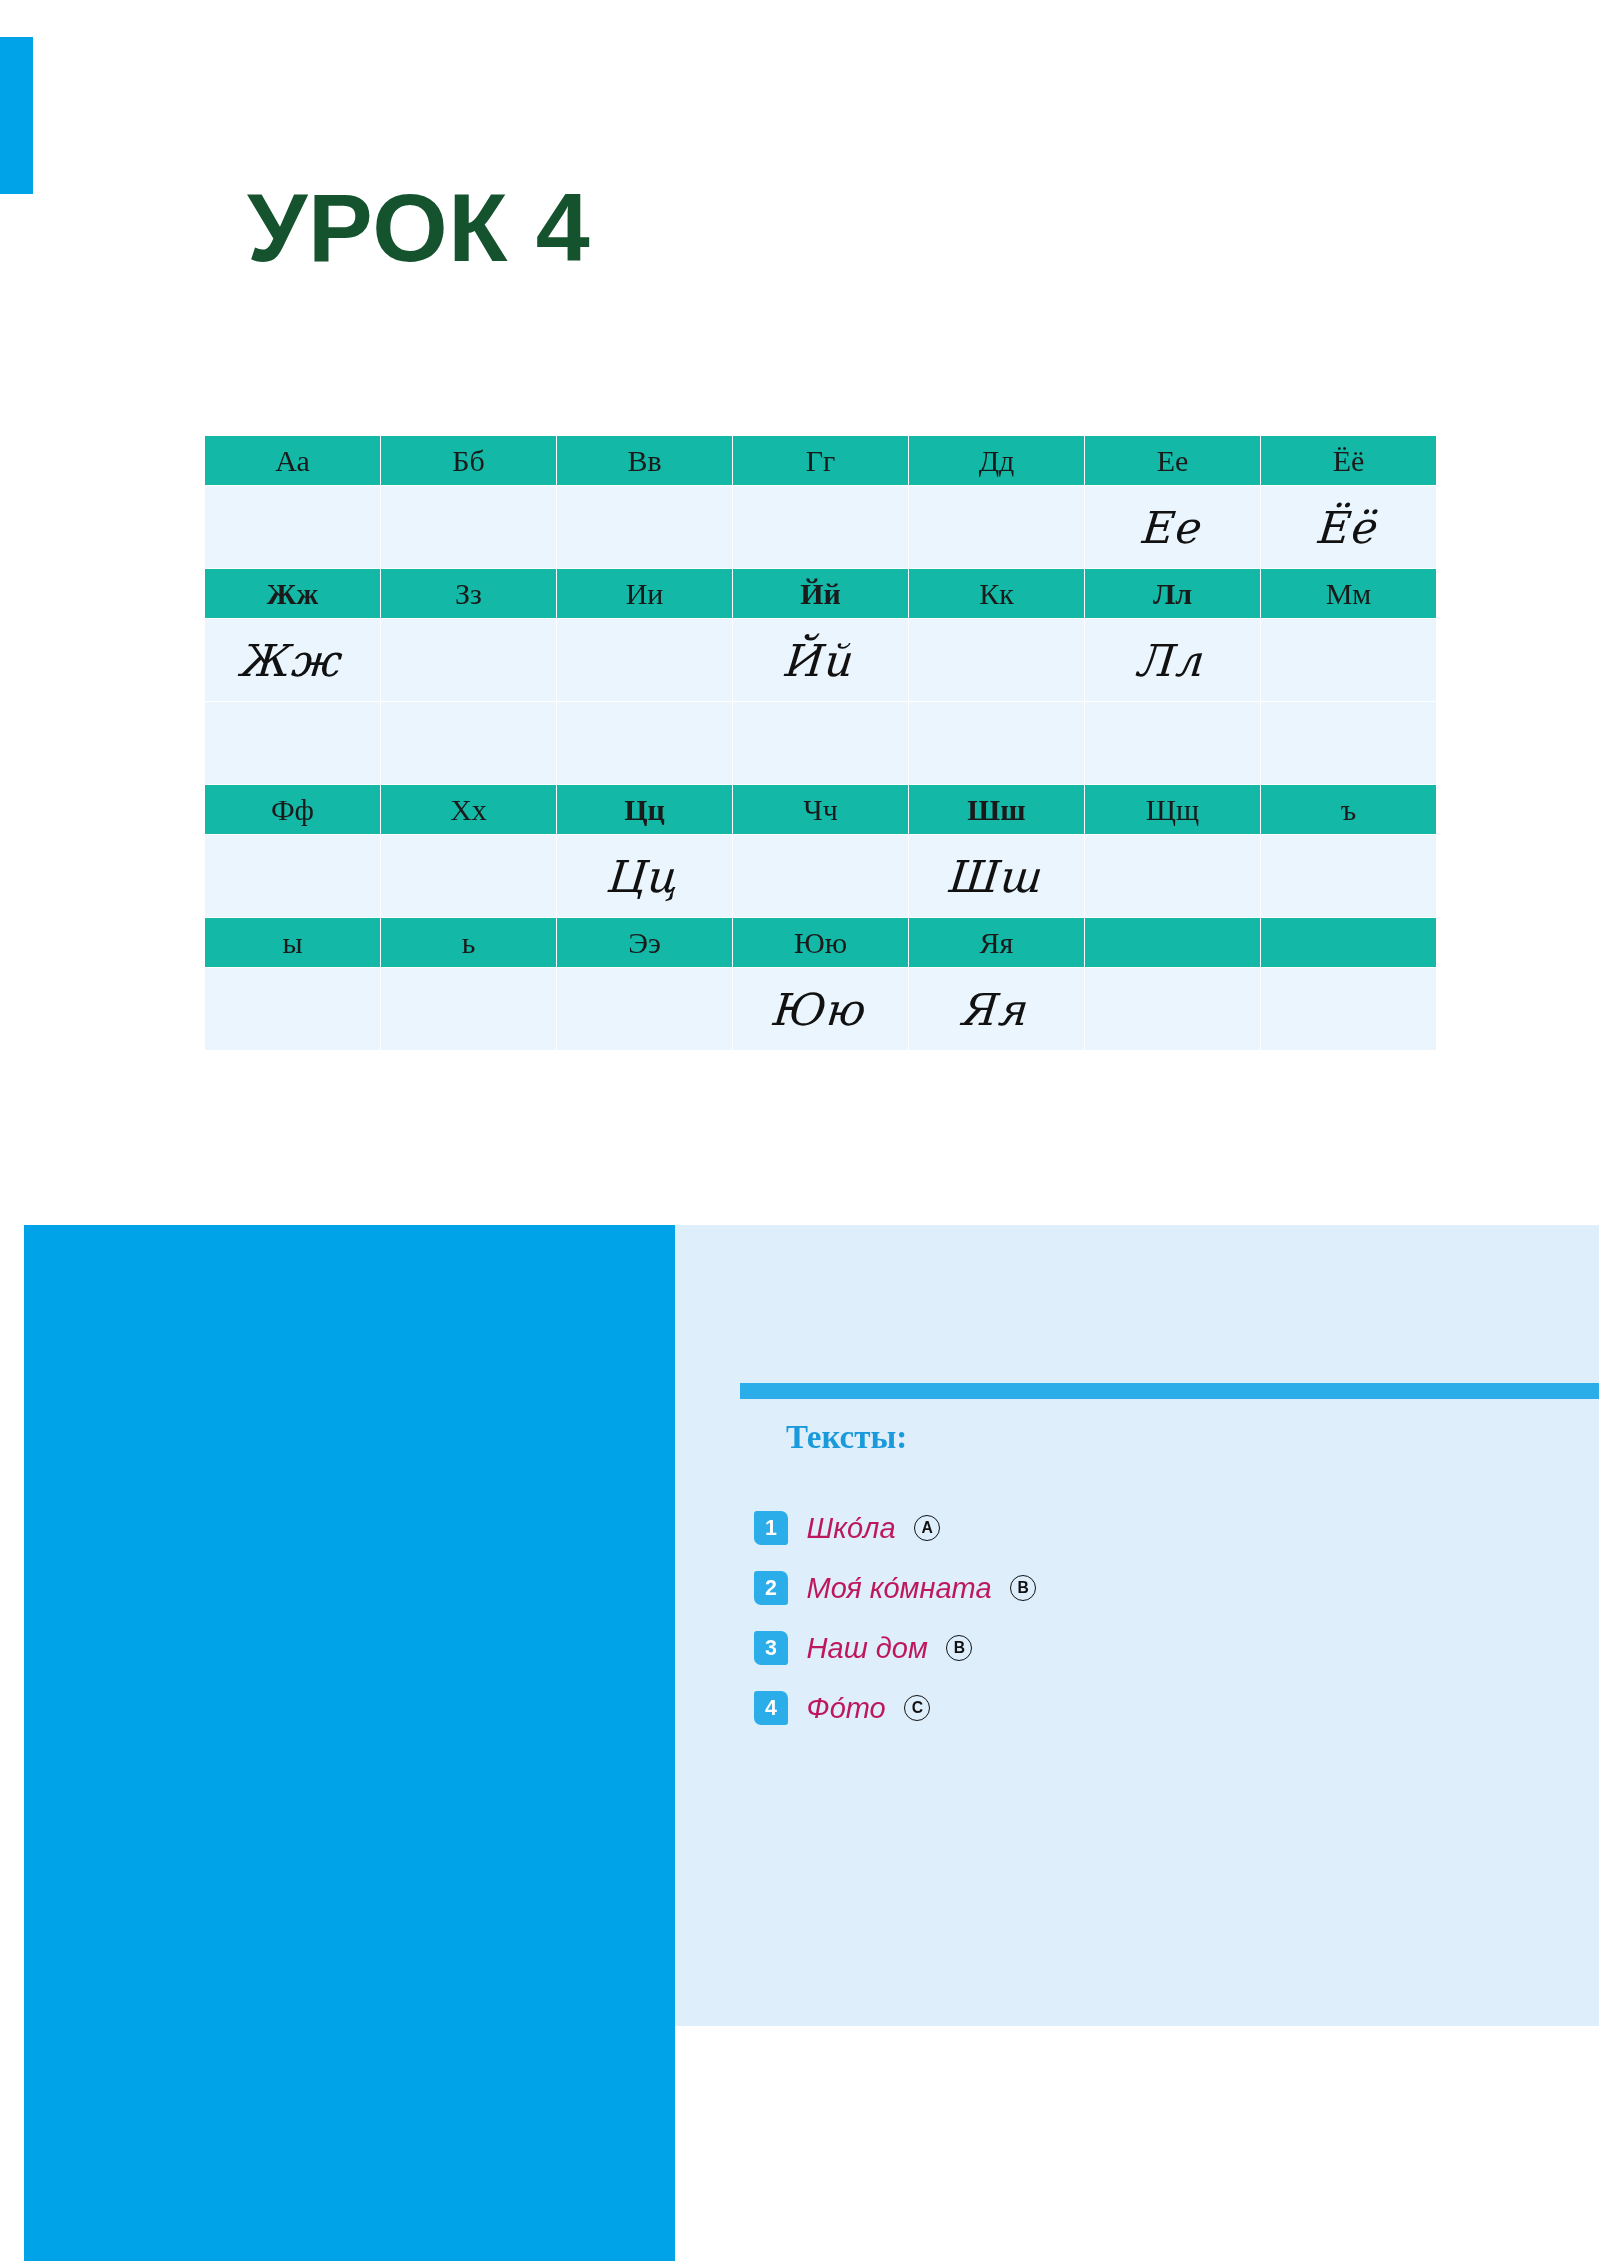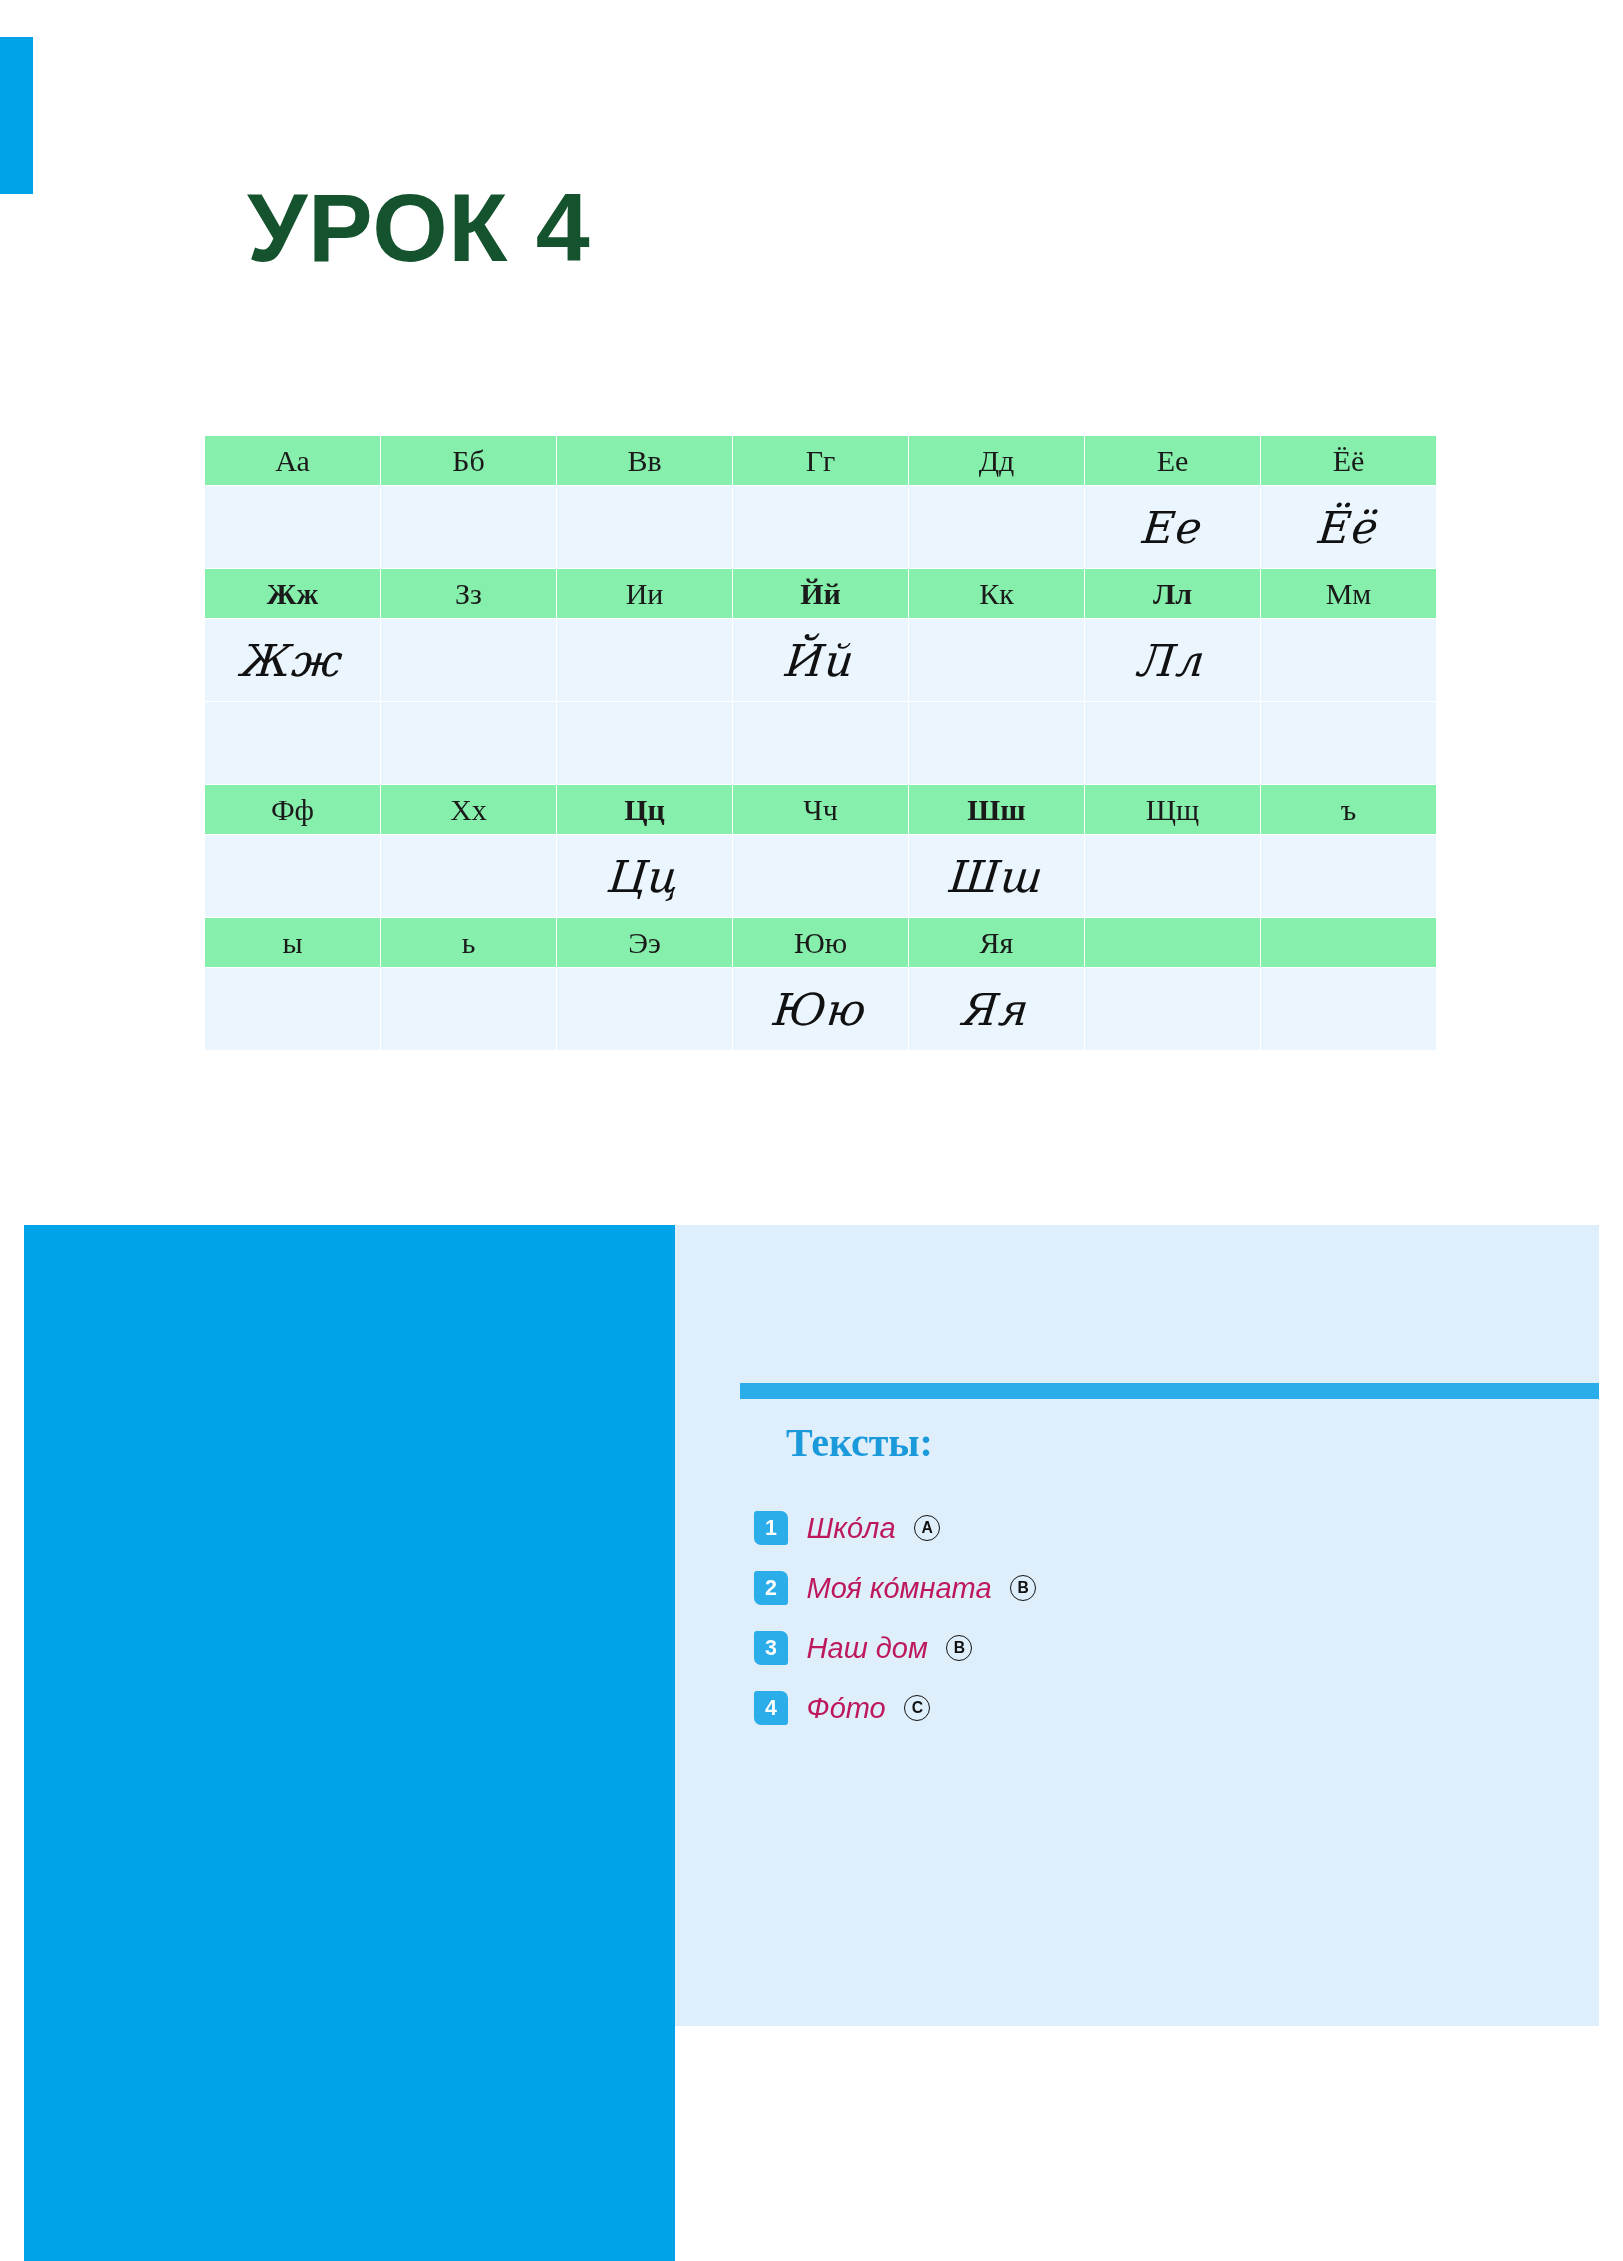--- a/index.html
+++ b/index.html
@@ -48,21 +48,21 @@
     table-layout: fixed;
   }
   .alphabet-table td {
     width: 173px;
     border: 1.4px solid #ffffff;
     text-align: center;
     vertical-align: middle;
   }
   .alphabet-table tr.letters td {
     height: 47px;
-    background: #86efac;
+    background: #14b8a6;
     font-family: "Liberation Serif", serif;
     font-size: 30px;
     color: #1a1a1a;
   }
   .alphabet-table tr.letters td.bold {
     font-weight: bold;
   }
   .alphabet-table tr.writing td {
     height: 80px;
     background: #eaf5fd;
@@ -106,21 +106,21 @@
     height: 15.7px;
     background: #2badea;
   }
 
   .texts-heading {
     position: absolute;
     left: 786px;
     top: 1419px;
     font-family: "Liberation Serif", serif;
     font-weight: bold;
-    font-size: 40px;
+    font-size: 33px;
     color: #1a9ada;
   }
 
   .texts-list {
     position: absolute;
     left: 754px;
     top: 1498px;
     width: 643px;
   }
   .text-item {

